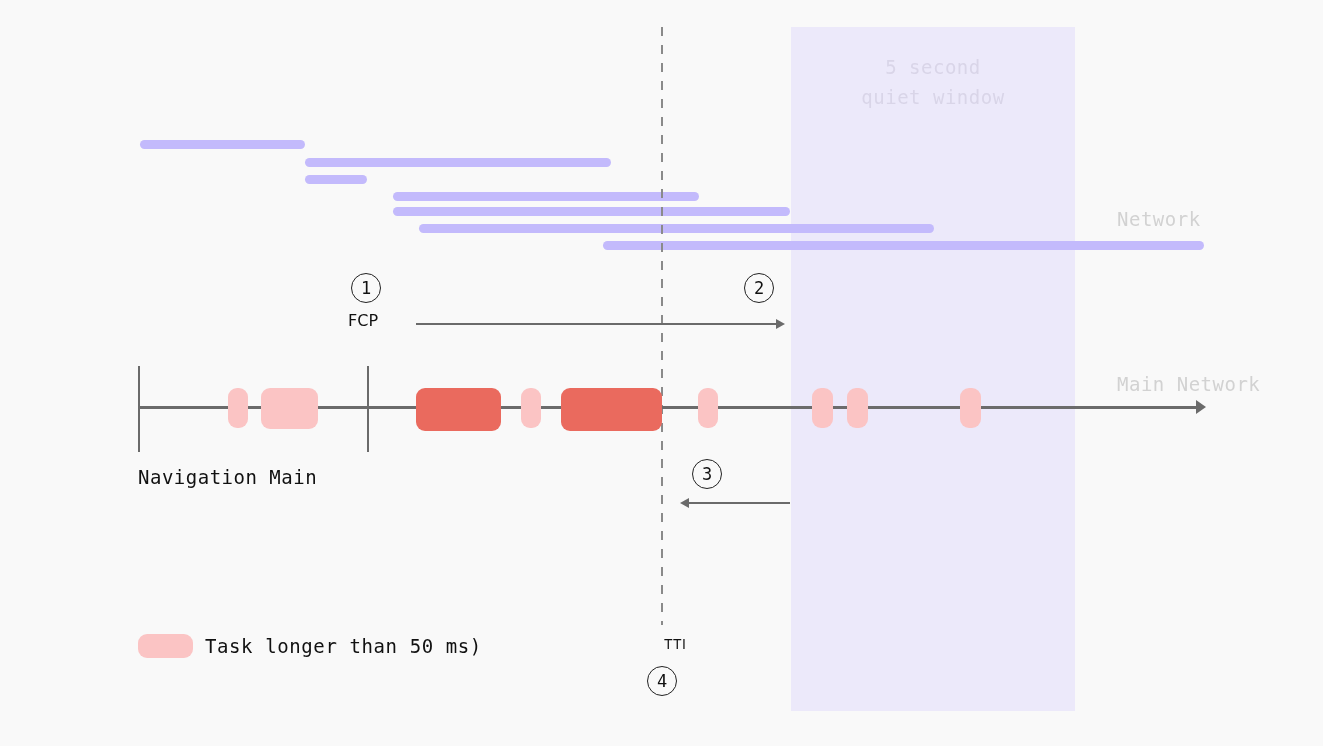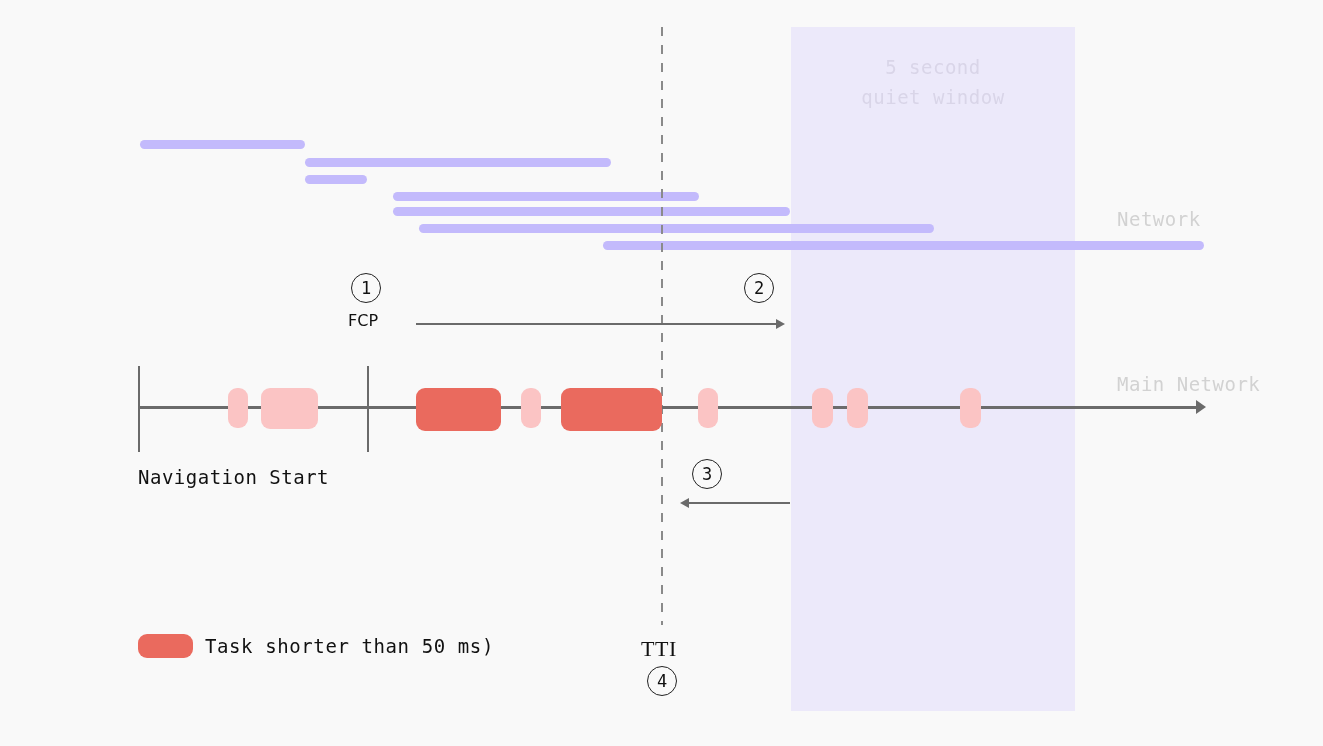--- a/index.html
+++ b/index.html
@@ -154,24 +154,24 @@
     font-size: 16px;
     font-family: "DejaVu Sans", "Liberation Sans", sans-serif;
   }
   .txt.navstart {
     left: 138px; top: 466px;
     font-size: 19px;
     letter-spacing: 0.5px;
     font-family: "DejaVu Sans Mono", "Liberation Mono", monospace;
   }
   .txt.tti {
-    left: 641px; top: 636px;
-    font-size: 22px;
-    letter-spacing: 0.5px;
-    font-family: Liberation Serif, serif;
+    left: 664px; top: 636px;
+    font-size: 14px;
+    letter-spacing: 0.5px;
+    font-family: Liberation Sans, sans-serif;
   }
 
   
   .legend { position: absolute; left: 138px; top: 624px; }
   .legend-row {
     display: flex;
     align-items: center;
     height: 43px;
   }
   .legend-swatch {
@@ -228,29 +228,29 @@
   <div class="task short" style="left:228px; top:388px; width:20px; height:40px;"></div>
   <div class="task short" style="left:261px; top:388px; width:57px; height:41px;"></div>
   <div class="task long" style="left:416px; top:388px; width:85px; height:43px;"></div>
   <div class="task short" style="left:521px; top:388px; width:20px; height:40px;"></div>
   <div class="task long" style="left:561px; top:388px; width:101px; height:43px;"></div>
   <div class="task short" style="left:698px; top:388px; width:20px; height:40px;"></div>
   <div class="task short" style="left:812px; top:388px; width:21px; height:40px;"></div>
   <div class="task short" style="left:847px; top:388px; width:21px; height:40px;"></div>
   <div class="task short" style="left:960px; top:388px; width:21px; height:40px;"></div>
 
-  <div class="txt navstart">Navigation Start</div>
+  <div class="txt navstart">Navigation Main</div>
 
   <div class="step-circle" style="left:692px; top:459px;">3</div>
   <div class="ann-line" style="left:689px; top:502px; width:101px;"></div>
   <div class="ann-arrow-left" style="left:680px; top:498px;"></div>
 
   <div class="txt tti">TTI</div>
   <div class="step-circle" style="left:647px; top:666px;">4</div>
 
   <div class="legend">
     <div class="legend-row">
-      <div class="legend-swatch long"></div>
-      <div class="legend-text">Task shorter than 50 ms)</div>
+      <div class="legend-swatch short"></div>
+      <div class="legend-text">Task longer than 50 ms)</div>
     </div>
   </div>
 
 </div>
 
 </body></html>

